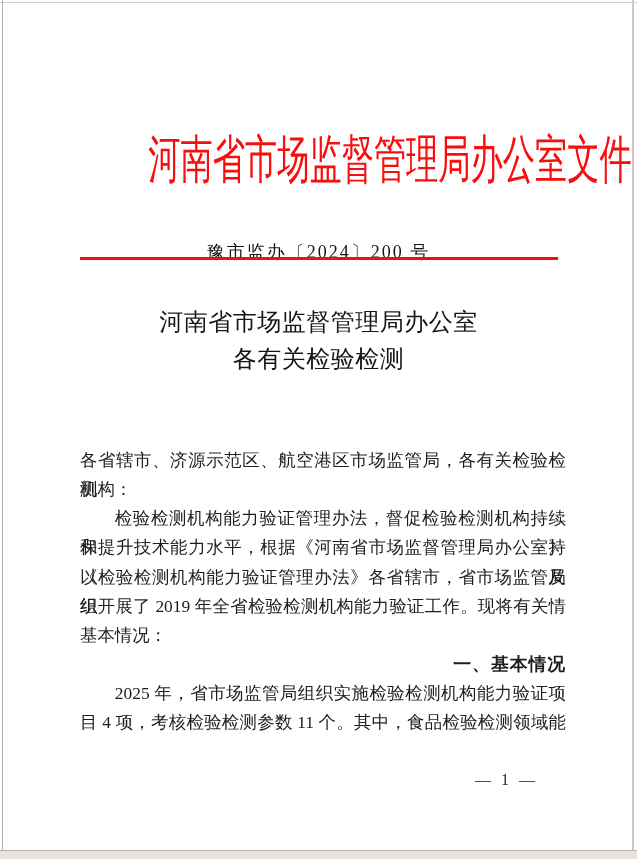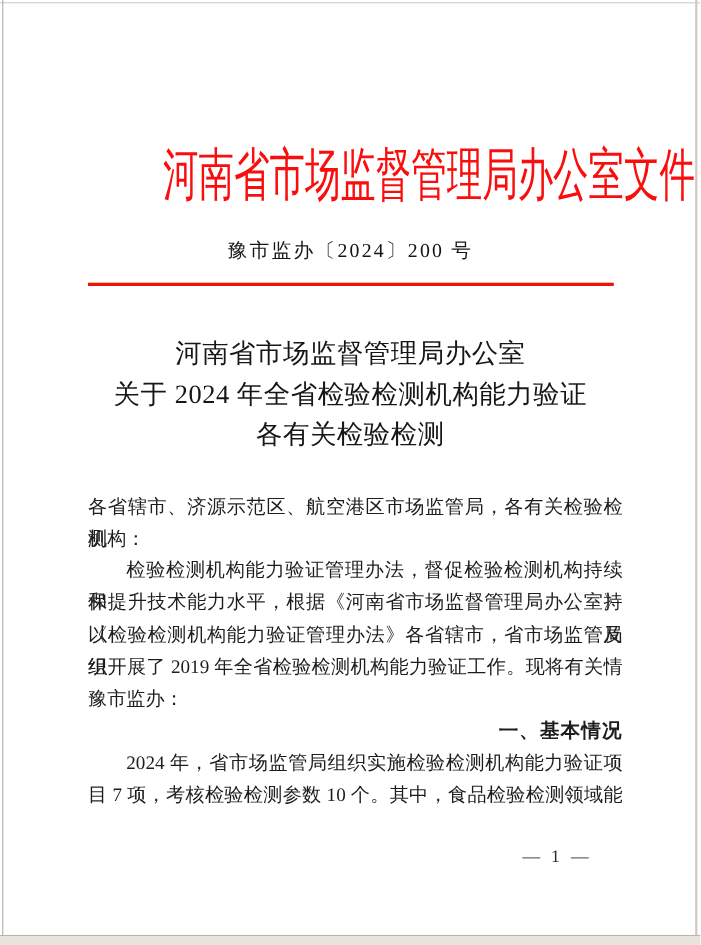--- a/index.html
+++ b/index.html
@@ -38,21 +38,21 @@
   }
   .letterhead .squeeze {
     display: inline-block;
     transform: scaleX(0.62);
     transform-origin: 50% 50%;
   }
 
   
   .docnum {
     position: absolute;
-    left: 0; top: 216px;
+    left: 0; top: 240px;
     width: 637px;
     text-align: center;
     font-size: 18px;
     line-height: 24px;
     letter-spacing: 2px;
     color: #151515;
   }
 
   
   .redline {
@@ -123,35 +123,34 @@
   <div class="letterhead">
     <span class="squeeze">河南省市场监督管理局办公室文件</span>
   </div>
 
   <div class="docnum">豫市监办〔2024〕200 号</div>
 
   <div class="redline"></div>
 
   <div class="doc-title">
     <div>河南省市场监督管理局办公室</div>
-    <div>关于 2024 年全省检验检测机构能力验证</div>
     <div>各有关检验检测</div>
   </div>
 
   <div class="body-text">
     <div class="line j">各省辖市、济源示范区、航空港区市场监管局，各有关检验检测</div>
     <div class="line">机构：</div>
     <div class="line j indent">检验检测机构能力验证管理办法，督促检验检测机构持续保持</div>
     <div class="line j">和提升技术能力水平，根据《河南省市场监督管理局办公室》以及</div>
     <div class="line j">《检验检测机构能力验证管理办法》各省辖市，省市场监管局组</div>
     <div class="line j">织开展了 2019 年全省检验检测机构能力验证工作。现将有关情</div>
-    <div class="line">豫市监办：</div>
+    <div class="line">基本情况：</div>
     <div class="line heading indent">一、基本情况</div>
-    <div class="line j indent">2024 年，省市场监管局组织实施检验检测机构能力验证项</div>
-    <div class="line j">目 7 项，考核检验检测参数 10 个。其中，食品检验检测领域能</div>
+    <div class="line j indent">2025 年，省市场监管局组织实施检验检测机构能力验证项</div>
+    <div class="line j">目 4 项，考核检验检测参数 11 个。其中，食品检验检测领域能</div>
   </div>
 
   <div class="pagenum">— 1 —</div>
 
   <div class="edge-top"></div>
   <div class="edge-left"></div>
   <div class="edge-right"></div>
   <div class="edge-bottom"></div>
   <div class="scan-strip"></div>
 

